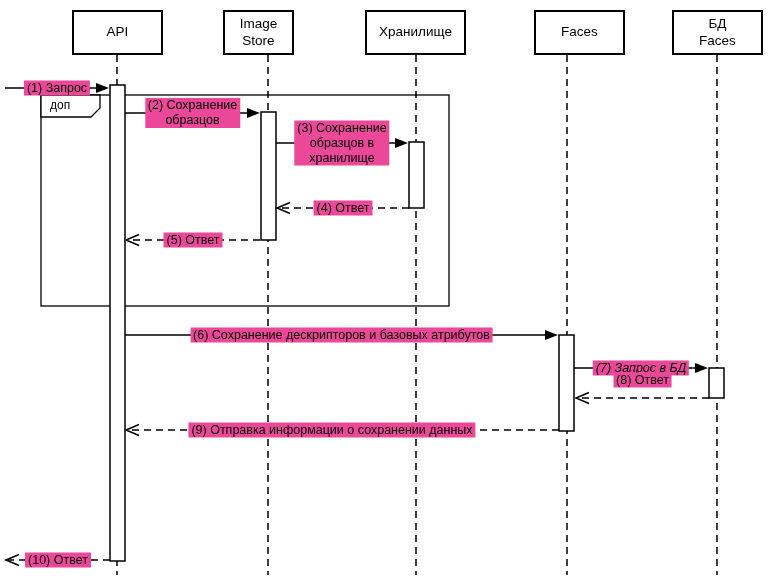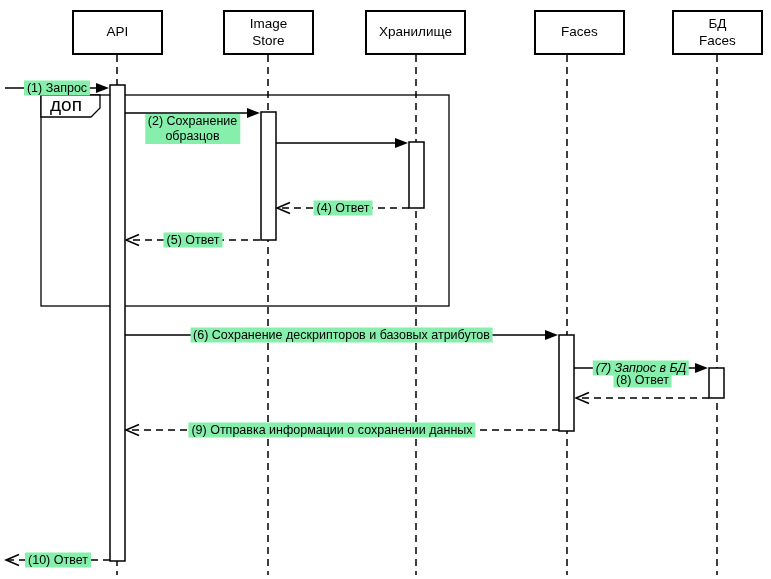--- a/index.html
+++ b/index.html
@@ -21,34 +21,34 @@
     align-items: center;
     justify-content: center;
     text-align: center;
     font-size: 13.5px;
     line-height: 1.25;
     white-space: pre-line;
   }
   .msg-label {
     position: absolute;
     transform: translate(-50%, -50%);
-    background: #86efac;
+    background: #ec4899;
     padding: 0 3px;
     font-size: 12.5px;
     line-height: 1.2;
     text-align: center;
     white-space: pre-line;
   }
   .frame-label {
     position: absolute;
     display: flex;
     align-items: center;
     padding-left: 9px;
     padding-bottom: 2px;
-    font-size: 19px;
+    font-size: 12px;
   }
 </style>
 </head>
 <body>
 
 <div class="stage" id="stage">
   <svg id="diagram-svg" width="771" height="579">
       <line x1="117" y1="55" x2="117" y2="575" stroke="#000000" stroke-width="1.5" stroke-dasharray="7 5"></line>
       <line x1="268" y1="55" x2="268" y2="575" stroke="#000000" stroke-width="1.5" stroke-dasharray="7 5"></line>
       <line x1="416" y1="55" x2="416" y2="575" stroke="#000000" stroke-width="1.5" stroke-dasharray="7 5"></line>
@@ -77,30 +77,33 @@
       <polygon points="708,368 695,363 695,373" fill="#000000" stroke="none"></polygon>
       <line x1="709" y1="398" x2="576" y2="398" stroke="#000000" stroke-width="1.5" stroke-dasharray="7 5"></line>
       <polyline points="589,392.5 576,398 589,403.5" fill="none" stroke="#000000" stroke-width="1.5"></polyline>
       <line x1="559" y1="430" x2="126" y2="430" stroke="#000000" stroke-width="1.5" stroke-dasharray="7 5"></line>
       <polyline points="139,424.5 126,430 139,435.5" fill="none" stroke="#000000" stroke-width="1.5"></polyline>
       <line x1="110" y1="560" x2="6" y2="560" stroke="#000000" stroke-width="1.5" stroke-dasharray="7 5"></line>
       <polyline points="19,554.5 6,560 19,565.5" fill="none" stroke="#000000" stroke-width="1.5"></polyline>
     </svg>
 
 <div class="msg-label" style="left: 57px; top: 88px;">(1) Запрос</div>
-    <div class="msg-label" style="left: 192.5px; top: 113px; margin-top: 16px;">(2) Сохранение
+    <div class="msg-label" style="left: 192.5px; top: 113px;">(2) Сохранение
 образцов</div>
+    <div class="msg-label" style="left: 342px; top: 143px;">(3) Сохранение
+образцов в
+хранилище</div>
     <div class="msg-label" style="left: 343px; top: 208px; text-align: right;">(4) Ответ</div>
     <div class="msg-label" style="left: 193px; top: 240px;">(5) Ответ</div>
     <div class="msg-label" style="left: 341.5px; top: 335px;">(6) Сохранение дескрипторов и базовых атрибутов</div>
     <div class="msg-label" style="left: 641px; top: 368px; font-style: italic;">(7) Запрос в БД</div>
     <div class="msg-label" style="left: 642.5px; top: 380px;">(8) Ответ</div>
     <div class="msg-label" style="left: 332px; top: 430px;">(9) Отправка информации о сохранении данных</div>
     <div class="msg-label" style="left: 58px; top: 560px;">(10) Ответ</div>
     <div class="actor-box" style="left: 72px; top: 10px; width: 91px; height: 45px;">API</div>
-    <div class="actor-box" style="left: 223px; top: 10px; width: 91px; height: 45px;">Image
+    <div class="actor-box" style="left: 223px; top: 10px; width: 71px; height: 45px;">Image
 Store</div>
     <div class="actor-box" style="left: 365px; top: 10px; width: 101px; height: 45px;">Хранилище</div>
     <div class="actor-box" style="left: 522px; top: 10px; width: 91px; height: 45px; margin-left: 12px;">Faces</div>
     <div class="actor-box" style="left: 672px; top: 10px; width: 91px; height: 45px;">БД
 Faces</div>
     <div class="frame-label" style="left: 41px; top: 95px; width: 59px; height: 22px;">доп</div>
   </div>
 
 </body></html>

